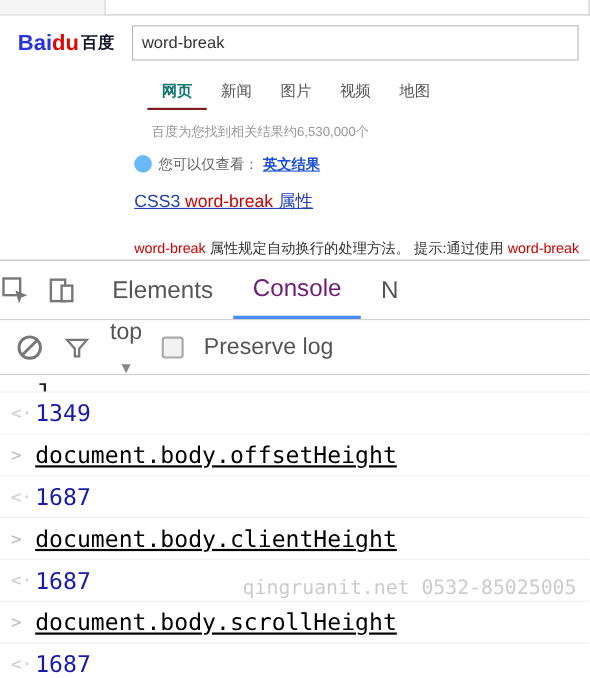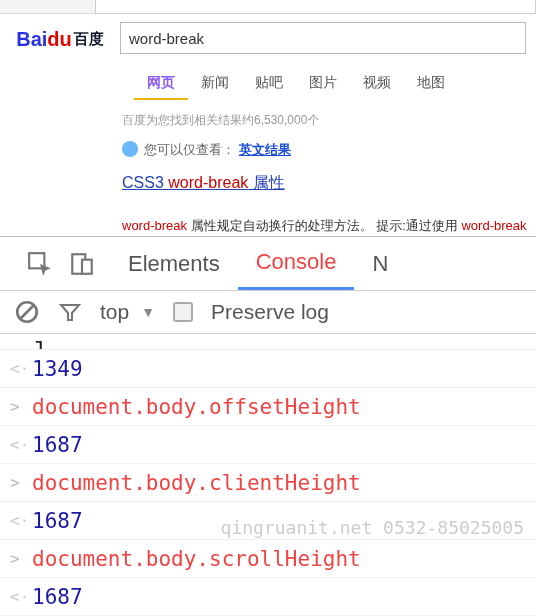--- a/index.html
+++ b/index.html
@@ -1,54 +1,54 @@
 <!DOCTYPE html>
 <html><head>
 <meta charset="utf-8">
 <style>
 * { margin: 0; padding: 0; box-sizing: border-box; }
 body { font-family: Arial, "Microsoft YaHei", sans-serif; font-size: 13px; color: #333; width: 536px; height: 616px; overflow: hidden; background: #fff; }
 .browser-top { height: 14px; background: #f5f5f5; border-bottom: 1px solid #ddd; }
 .url-bar-area { position: absolute; top: 0; left: 95px; right: 0; height: 14px; background: #fff; border: 1px solid #ccc; border-top: none; }
-.header { display: flex; align-items: flex-start; padding: 8px 10px 4px 10px; }
+.header { display: flex; align-items: center; padding: 8px 10px 4px 10px; }
 .logo { width: 100px; height: 34px; display: flex; align-items: center; justify-content: center; }
 .logo-text { font-size: 20px; font-weight: bold; }
 .logo-text .b1 { color: #e10602; }
 .logo-text .b2 { color: #2932e1; }
 .logo-ch { font-size: 15px; color: #0f172a; font-weight: bold; margin-left: 2px; }
 .search-box { flex: 1; margin-left: 10px; height: 32px; border: 1px solid #b8b8b8; display: flex; align-items: center; padding: 0 8px; }
 .search-input { border: none; outline: none; font-size: 15px; width: 100%; color: #333; }
 .nav { display: flex; padding: 8px 0 0 134px; gap: 0; font-size: 14px; color: #555; }
 .nav-item { padding: 6px 13px; cursor: pointer; }
-.nav-item.active { font-weight: bold; color: #8b5cf6; border-bottom: 2px solid #eab308; }
+.nav-item.active { font-weight: bold; color: #0f766e; border-bottom: 2px solid #7f1d1d; }
 .content { padding: 12px 0 0 122px; }
-.results-count { font-size: 12px; color: #999; margin-bottom: 12px; }
+.results-count { font-size: 12px; color: #999; margin-bottom: 12px; margin-left: 16px; }
 .suggest-row { display: flex; align-items: flex-start; font-size: 13px; margin-bottom: 14px; }
 .suggest-icon { width: 16px; height: 16px; border-radius: 50%; background: #6ab8f7; margin-right: 6px; display: inline-block; }
 .suggest-text { color: #666; }
 .suggest-link { color: #1d4ed8; text-decoration: underline; font-weight: bold; margin-left: 4px; }
 .result-title { font-size: 16px; color: #2440b3; text-decoration: underline; margin-bottom: 22px; }
 .result-title .kw { color: #c00; }
 .result-snippet { font-size: 13px; color: #333; line-height: 1.6; }
 .result-snippet .kw { color: #c00; }
 .devtools { position: absolute; top: 236px; left: 0; right: 0; bottom: 0; background: #fff; border-top: 1px solid #bbb; display: flex; flex-direction: column; }
-.dt-tabs { display: flex; align-items: center; height: 54px; border-bottom: 1px solid #d0d0d0; padding: 0 26px; gap: 0; }
+.dt-tabs { display: flex; align-items: center; height: 54px; border-bottom: 1px solid #d0d0d0; padding: 0 0; gap: 0; }
 .dt-icon { width: 28px; height: 28px; margin-right: 14px; display: flex; align-items: center; justify-content: center; }
 .dt-tab { font-size: 22px; color: #555; padding: 12px 18px; cursor: pointer; }
-.dt-tab.active { color: #ef4444; border-bottom: 3px solid #4b8bf5; }
+.dt-tab.active { color: #701a75; border-bottom: 3px solid #4b8bf5; }
 .dt-toolbar { display: flex; align-items: center; height: 50px; border-bottom: 1px solid #d0d0d0; padding: 0 14px; gap: 18px; font-size: 21px; color: #666; }
-.dt-dropdown { display: flex; align-items: center; gap: 12px; font-size: 21px; color: #555; }
+.dt-dropdown { display: flex; align-items: center; gap: 12px; font-size: 21px; color: #555; flex-direction: column; }
 .dt-chevron { font-size: 14px; color: #888; }
 .dt-checkbox { width: 20px; height: 20px; border: 2px solid #aaa; border-radius: 3px; background: #f2f2f2; }
 .dt-preserve { font-size: 21px; color: #555; }
 .console-body { flex: 1; font-family: Menlo, Consolas, monospace; font-size: 21px; padding-top: 4px; position: relative; }
 .console-line { display: flex; align-items: center; padding: 4px 10px; border-bottom: 1px solid #f0f0f0; min-height: 38px; }
 .console-arrow { width: 22px; color: #bbb; font-size: 16px; }
 .console-arrow.out { color: #ccc; }
-.console-code { color: #ef4444; }
+.console-code { color: #000000; text-decoration: underline; }
 .console-val { color: #1a1aa6; }
 .watermark { position: absolute; right: 12px; top: 183px; color: #ccc; font-size: 18px; font-family: monospace; white-space: nowrap; }
 .trunc-row { height: 12px; border-bottom: 1px solid #f0f0f0; overflow: hidden; padding-left: 32px; color: #222; }
 svg { display: block; }
 </style>
 </head>
 <body>
 
 <div class="browser-top">
   <div class="url-bar-area"></div>
@@ -62,21 +62,20 @@
     <span class="logo-ch">百度</span>
   </div>
   <div class="search-box">
     <input class="search-input" value="word-break" style="">
   </div>
 </div>
 
 <div class="nav">
   <div class="nav-item active">网页</div>
   <div class="nav-item">新闻</div>
-  <div class="nav-item">贴吧</div>
   <div class="nav-item">图片</div>
   <div class="nav-item">视频</div>
   <div class="nav-item">地图</div>
 </div>
 
 <div class="content">
   <div class="results-count">百度为您找到相关结果约6,530,000个</div>
   <div class="suggest-row">
     <span class="suggest-icon"></span>
     <span class="suggest-text">您可以仅查看：</span>

